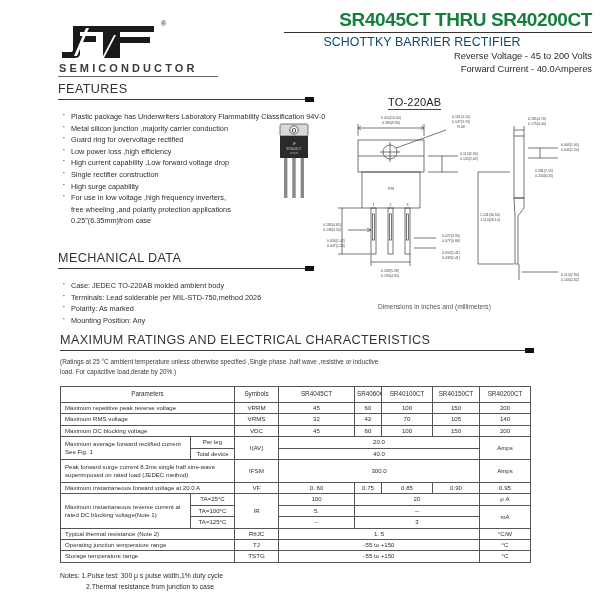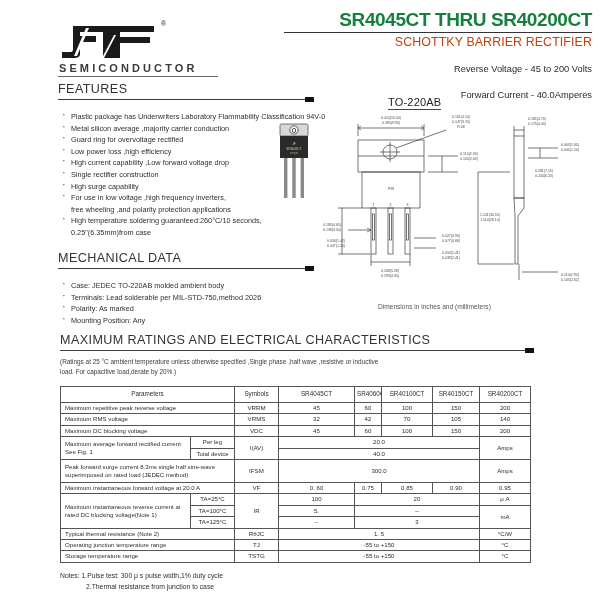--- a/index.html
+++ b/index.html
@@ -22,22 +22,22 @@
     position:absolute;left:1px;top:40px;
     font-size:11px;letter-spacing:3.1px;color:#3a3a3a;font-weight:bold;
   }
   .hdr-right{position:absolute;right:8px;top:9px;width:340px;text-align:right;}
   .part-title{
     font-size:19px;font-weight:bold;letter-spacing:-0.4px;color:#15803d;
     font-family:"Liberation Sans",sans-serif;
     line-height:22px;white-space:nowrap;
   }
   .part-rule{border-bottom:1.3px solid #333;margin:1px 0 2px 32px;}
-  .sub1{font-size:12.4px;line-height:15px;color:#c2410c;letter-spacing:0.1px;}
-  .sub2{font-size:9.3px;line-height:12.5px;color:#2b2b2b;margin-top:13px;}
+  .sub1{font-size:12.4px;line-height:15px;color:#0c4a6e;letter-spacing:0.1px;text-align:center;}
+  .sub2{font-size:9.3px;line-height:12.5px;color:#2b2b2b;}
 
   .hdr-rule{position:absolute;left:58px;top:76px;width:160px;border-bottom:1px solid #666;}
 
   
   .sec{position:absolute;}
   .sec-title{font-size:12.6px;color:#333;letter-spacing:0.4px;}
   .sec-rule{position:relative;height:8px;margin-top:1px;}
   .sec-rule .ln{position:absolute;left:0;top:2px;height:1.4px;background:#3b3b3b;}
   .sec-rule .sq{position:absolute;top:0px;width:9px;height:5px;background:#111;}
 
@@ -128,29 +128,28 @@
   </div>
 
   <div class="sec" style="left:58px;top:82px;width:250px;">
     <div class="sec-title">FEATURES</div>
     <div class="sec-rule">
       <div class="ln" style="width:247px;"></div>
       <div class="sq" style="left:247px;"></div>
     </div>
     <ul class="bl">
       <li>Plastic package has Underwriters Laboratory Flammability Classification 94V-0</li>
-      <li>Metal silicon average ,majority carrier conduction</li>
+      <li>Metal silicon junction ,majority carrier conduction</li>
       <li>Guard ring for overvoltage rectified</li>
       <li>Low power loss ,high efficiency</li>
       <li>High current capability ,Low forward voltage drop</li>
       <li>Single rectifier construction</li>
       <li>High surge capability</li>
       <li>For use in low voltage ,high frequency inverters,</li>
       <li class="cont">free wheeling ,and polarity protection applications</li>
-      <li>High temperature soldering guaranteed:260°C/10 seconds,</li>
       <li class="cont">0.25"(6.35mm)from case</li>
     </ul>
   </div>
 
   <div class="sec" style="left:58px;top:239px;width:250px;margin-top:12px;">
     <div class="sec-title">MECHANICAL DATA</div>
     <div class="sec-rule">
       <div class="ln" style="width:247px;"></div>
       <div class="sq" style="left:247px;"></div>
     </div>

